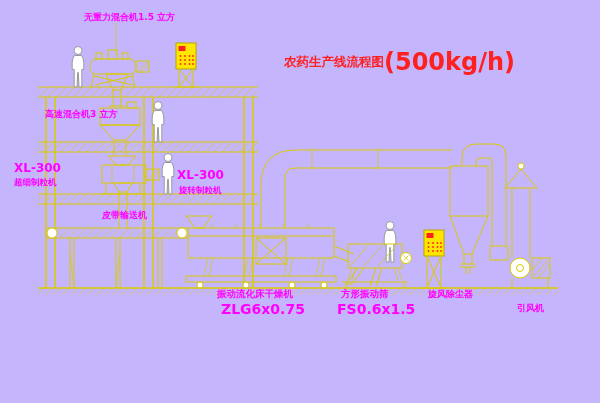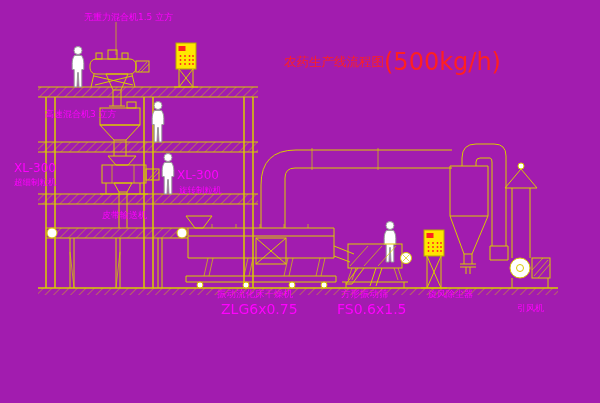--- a/index.html
+++ b/index.html
@@ -1,17 +1,17 @@
 <!DOCTYPE html>
 <html style="--line: #d9cb00; --label: #ff00ff; --title: #ff2020; --cabinet_fill: #ffe600; --cabinet_stroke: #b8a800; --cabinet_dot: #ff2020; --figure: #9a9a9a;"><head>
 <meta charset="utf-8">
 <style>
   html,body{margin:0;padding:0;background:#fff;}
-  .stage{position:relative;width:600px;height:403px;background:#a21caf;overflow:hidden;
-         font-family:"DejaVu Sans",sans-serif;}
+  .stage{position:relative;width:600px;height:403px;background:#c4b5fd;overflow:hidden;
+         font-family:"DejaVu Sans",sans-serif;font-weight:bold;}
   svg{display:block;}
   .ln{stroke:var(--line,#d9cb00);stroke-width:1;fill:none;stroke-linecap:butt;}
   .lnt{stroke:var(--line,#d9cb00);stroke-width:.7;fill:none;}
   .lnf{stroke:var(--line,#d9cb00);stroke-width:1.5;fill:none;}
   .fillw{fill:#ffffff;stroke:var(--line,#d9cb00);stroke-width:1;}
   .hl{stroke:var(--line,#d9cb00);stroke-width:.8;}
   .cab{fill:var(--cabinet_fill,#ffe600);stroke:var(--cabinet_stroke,#b8a800);stroke-width:1;}
   .cabred{fill:var(--cabinet_dot,#ff2020);stroke:none;}
   .person{fill:#ffffff;stroke:var(--figure,#9a9a9a);stroke-width:1;}
   text{font-family:"DejaVu Sans",sans-serif;}

